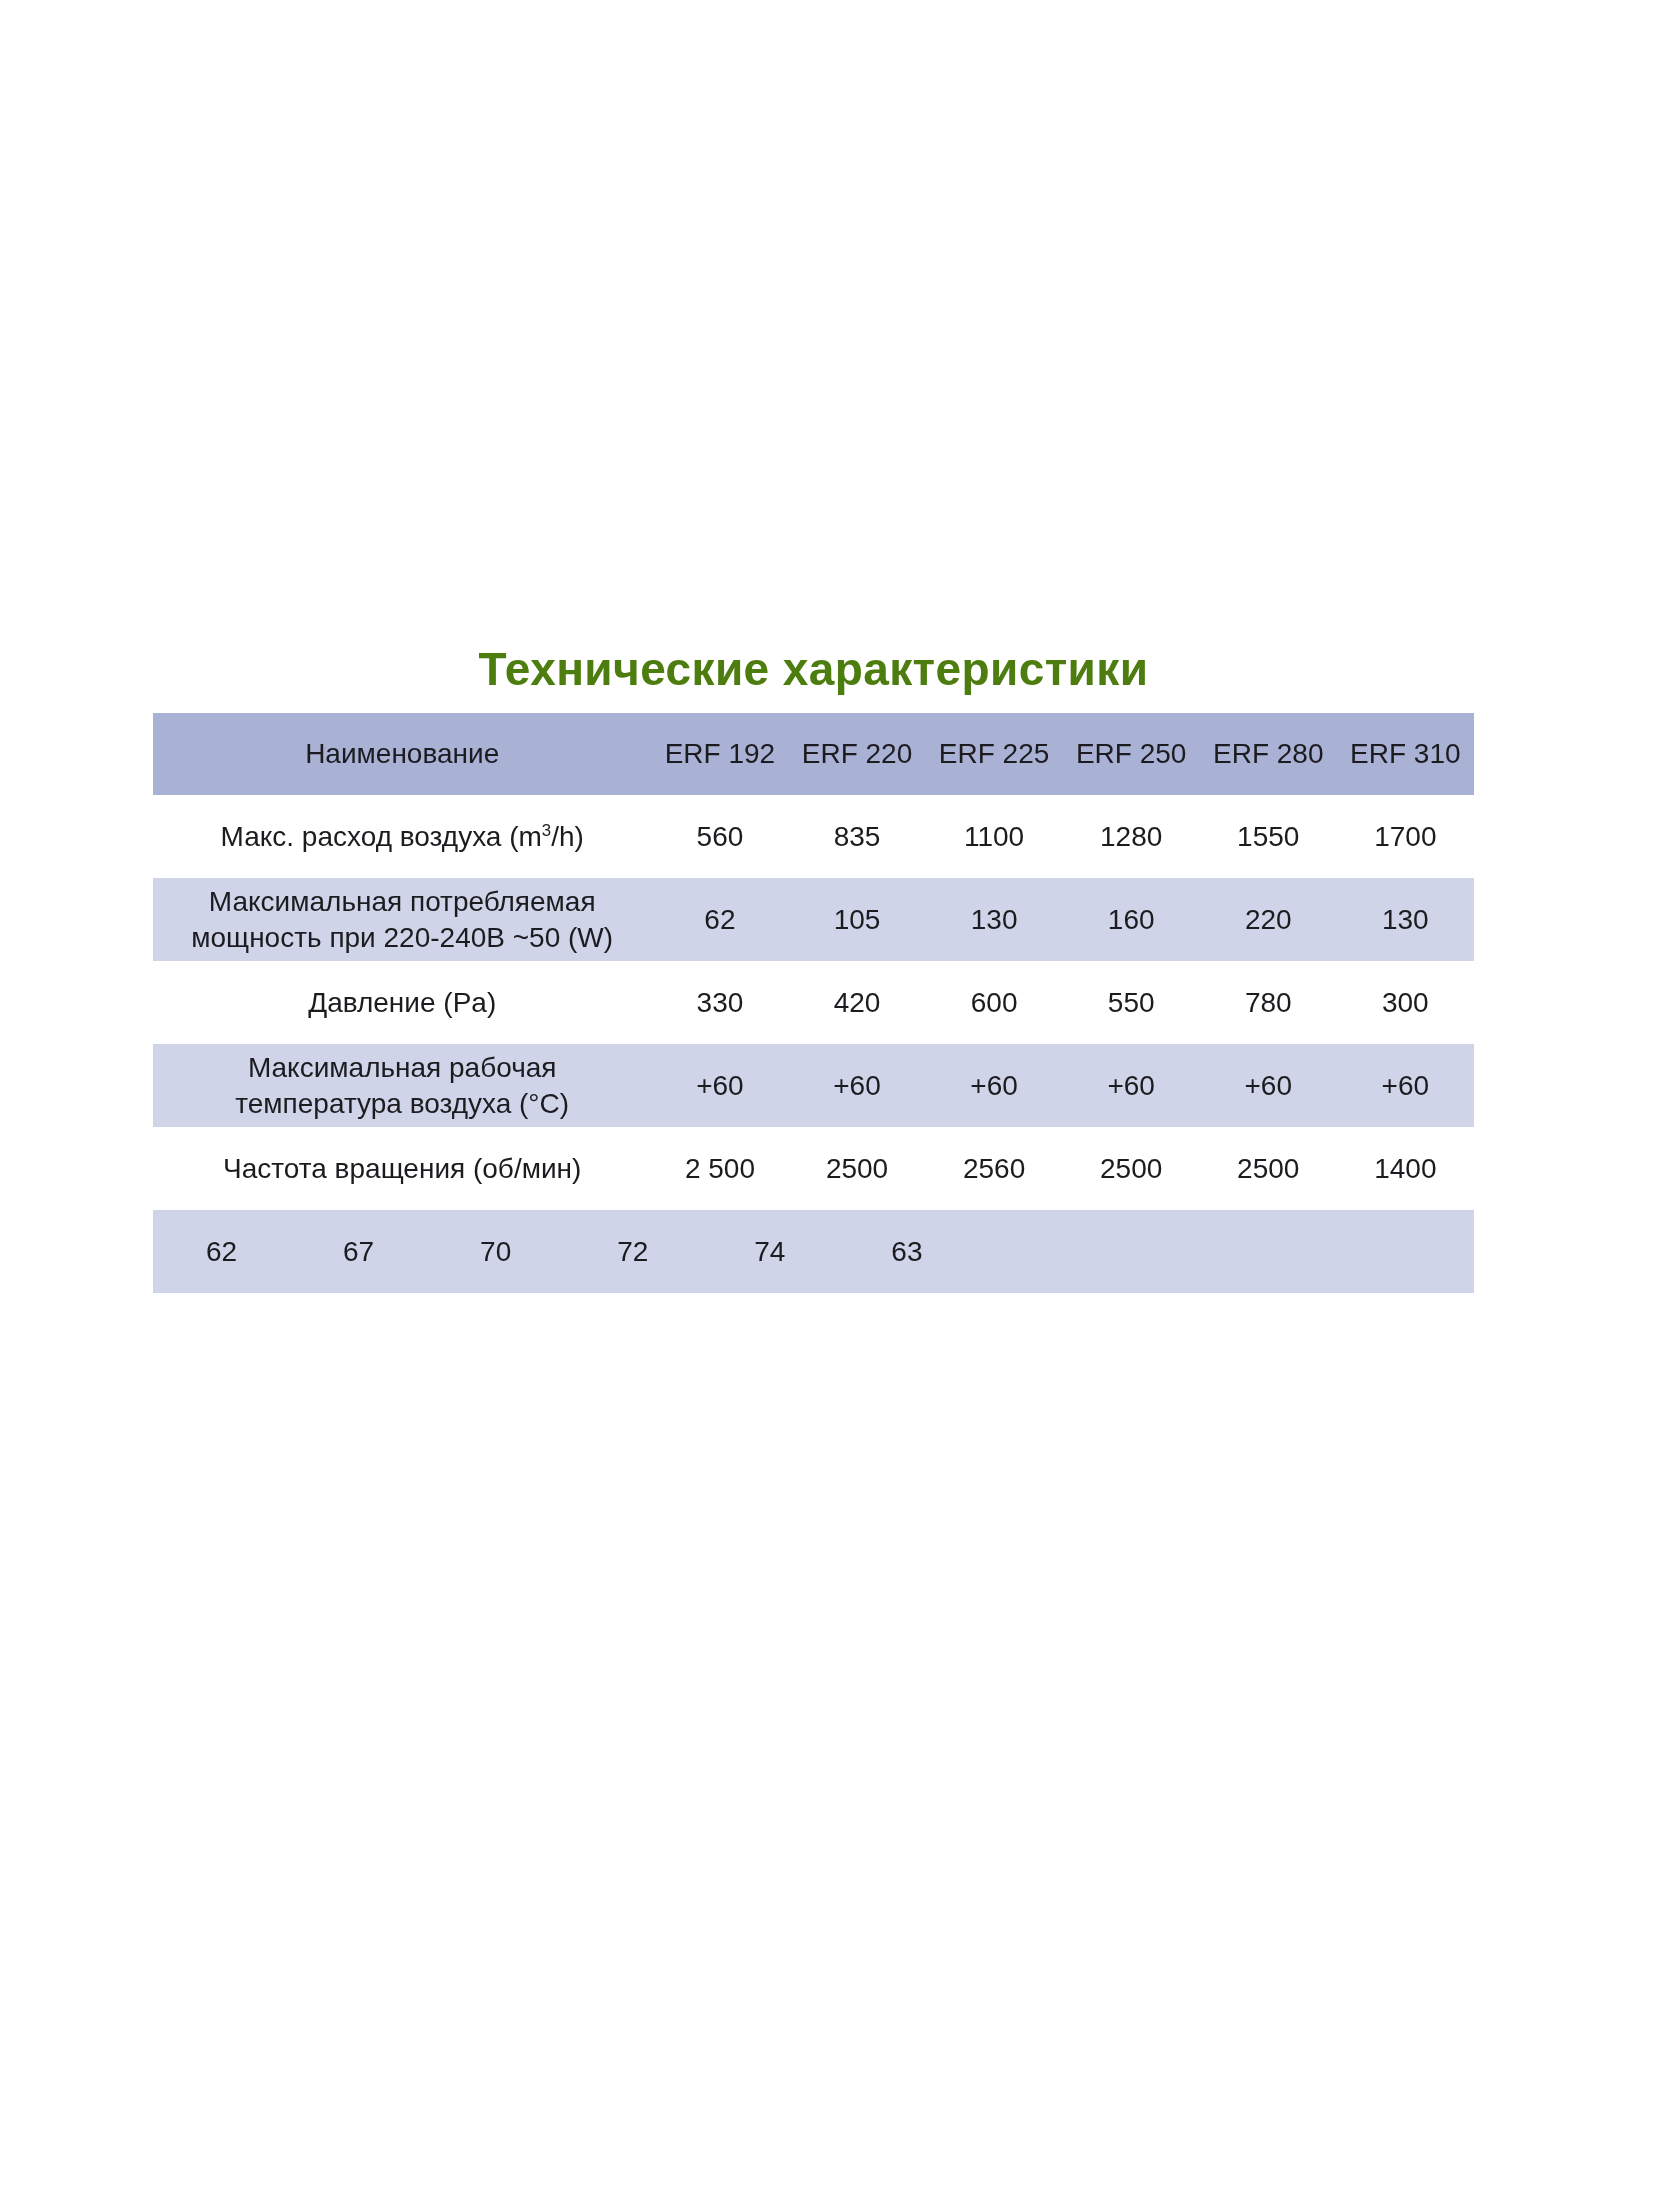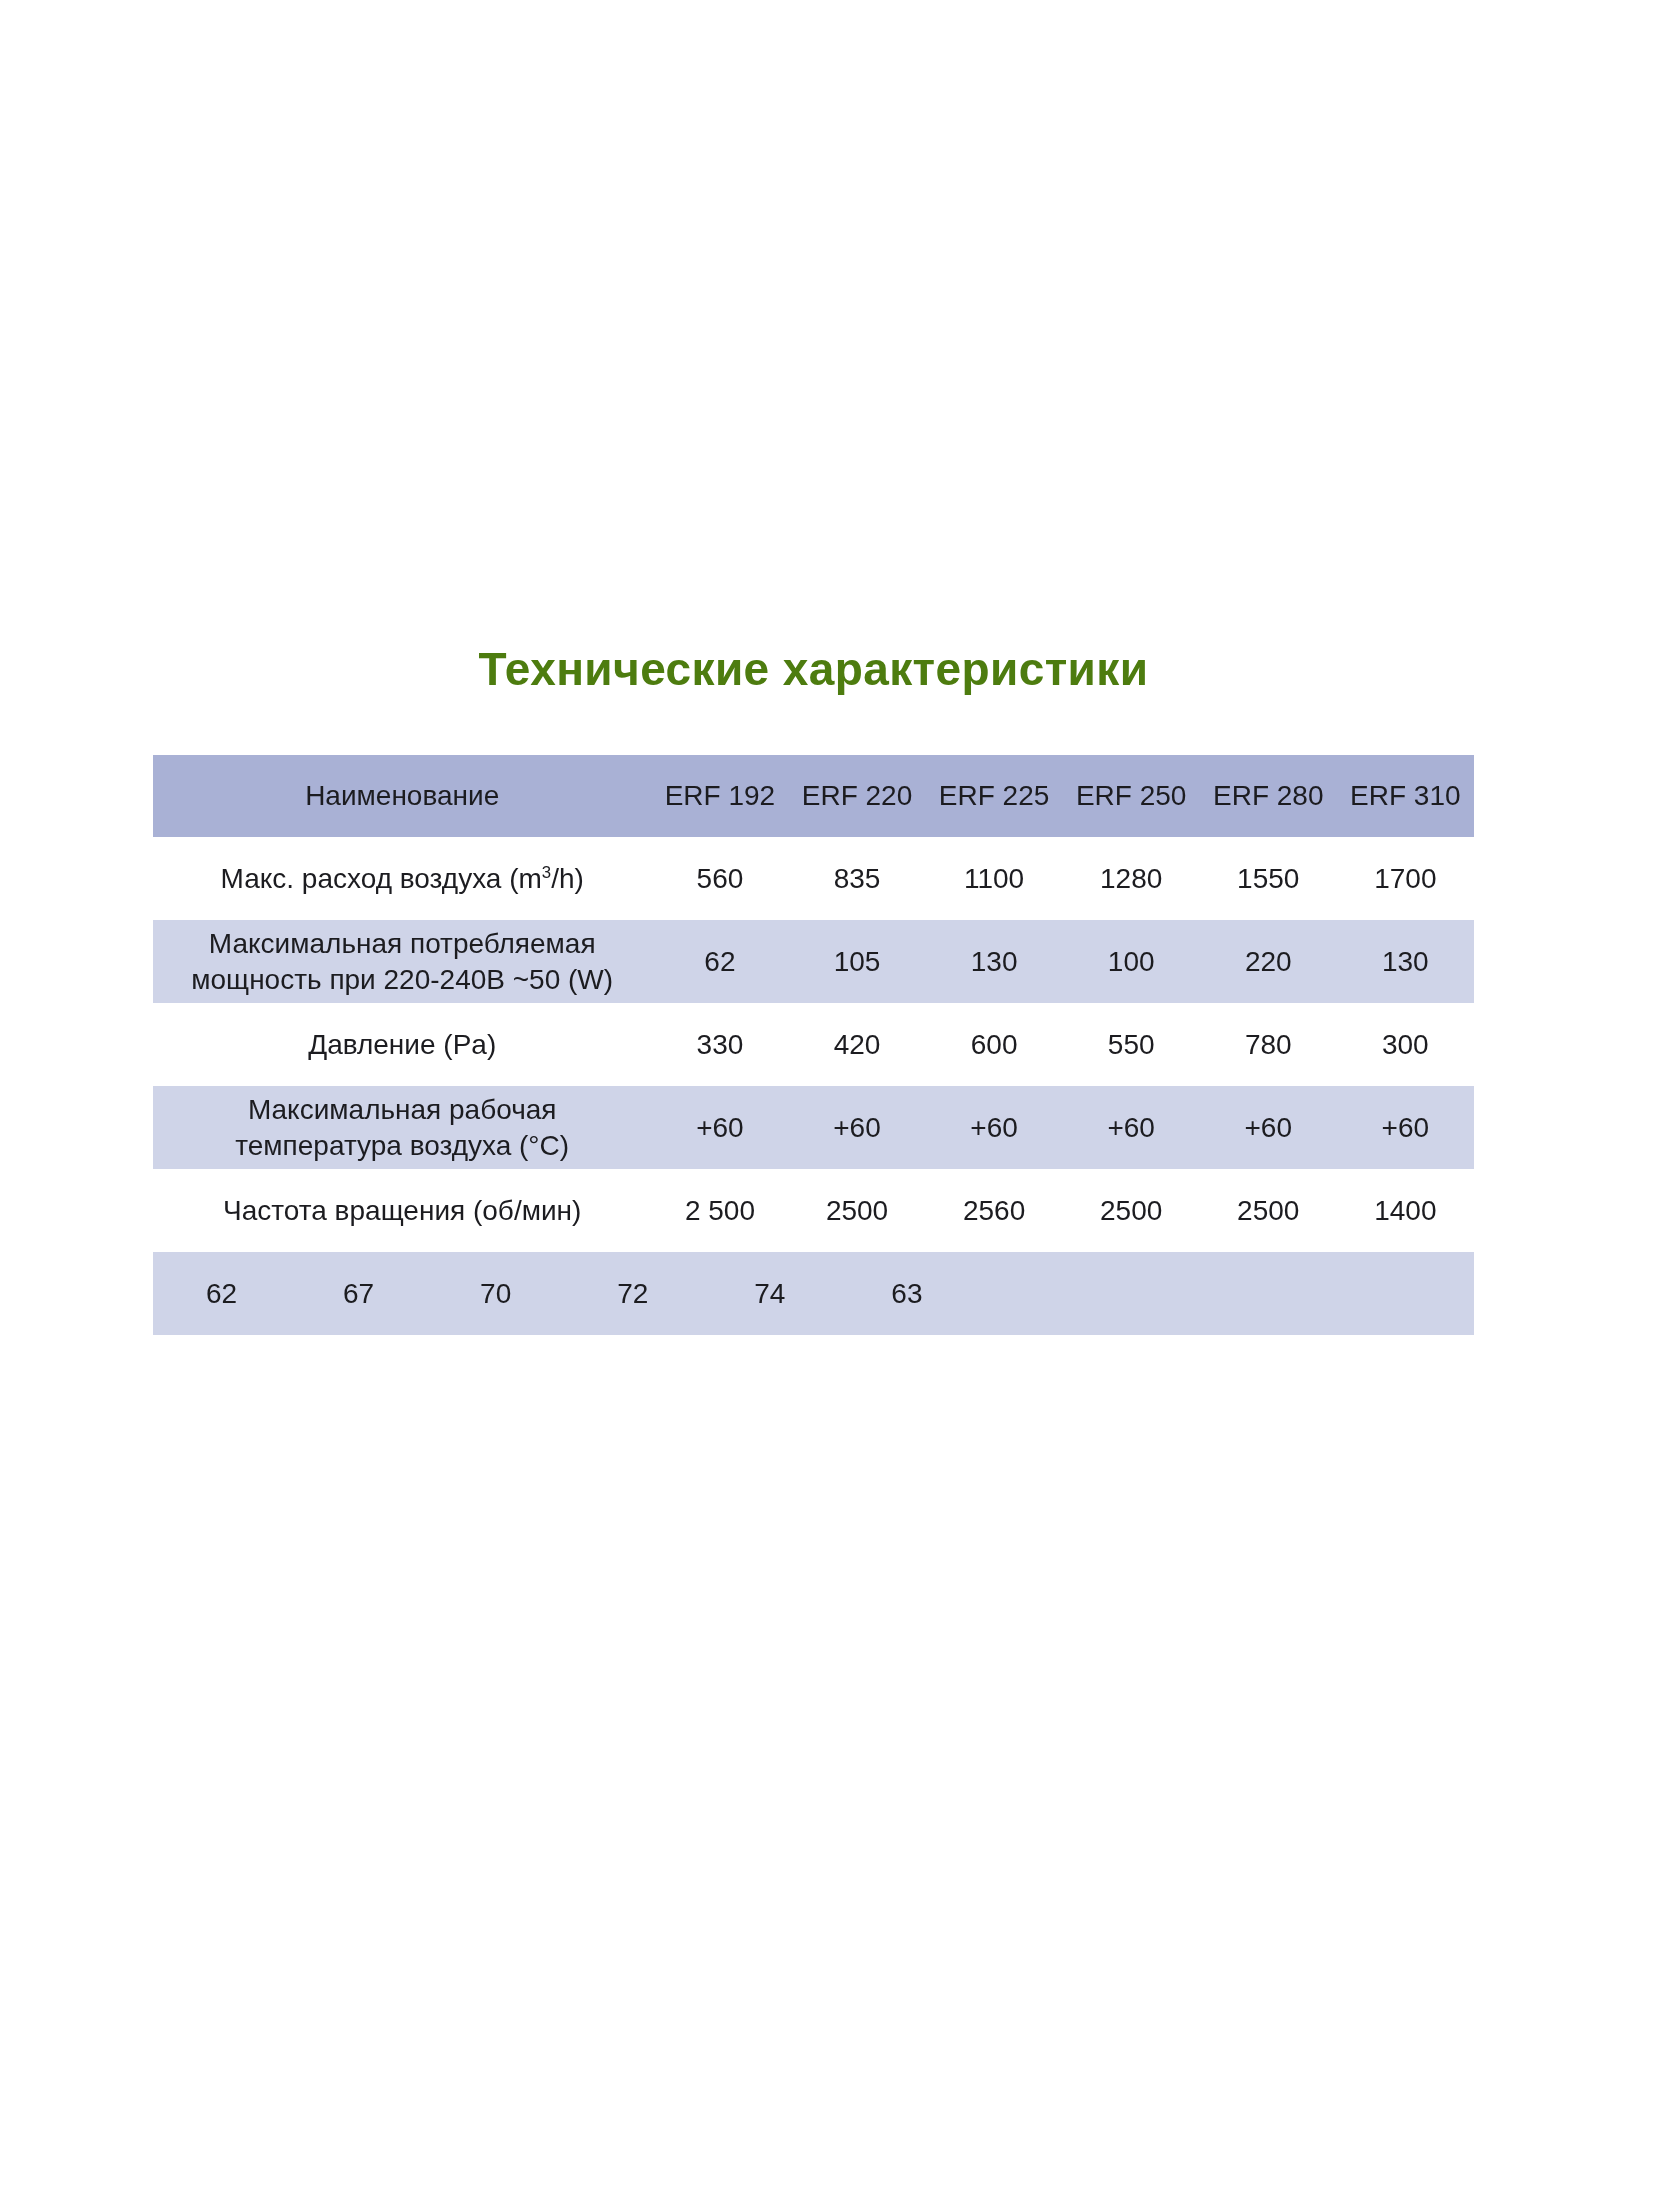--- a/index.html
+++ b/index.html
@@ -18,21 +18,21 @@
     left: 153px;
     width: 1321px;
     text-align: center;
     font-size: 46px;
     font-weight: 700;
     letter-spacing: 0.4px;
     color: #4d7c0f;
   }
   .spec-table {
     position: absolute;
-    top: 755px;
+    top: 713px;
     left: 153px;
     width: 1321px;
     font-size: 28px;
   }
   .t-row {
     display: flex;
     width: 100%;
     height: 83px;
     background: #ffffff;
   }
@@ -101,21 +101,21 @@
     </div>
 
     <div class="t-row alt">
       <div class="cell name-cell">
         <div class="label-line">Максимальная потребляемая</div>
         <div class="label-line">мощность при 220-240В ~50 (W)</div>
       </div>
       <div class="cell val-cell">62</div>
       <div class="cell val-cell">105</div>
       <div class="cell val-cell">130</div>
-      <div class="cell val-cell">100</div>
+      <div class="cell val-cell">160</div>
       <div class="cell val-cell">220</div>
       <div class="cell val-cell">130</div>
     </div>
 
     <div class="t-row">
       <div class="cell name-cell">
         <div class="label-line">Давление (Pa)</div>
 
       </div>
       <div class="cell val-cell">330</div>

